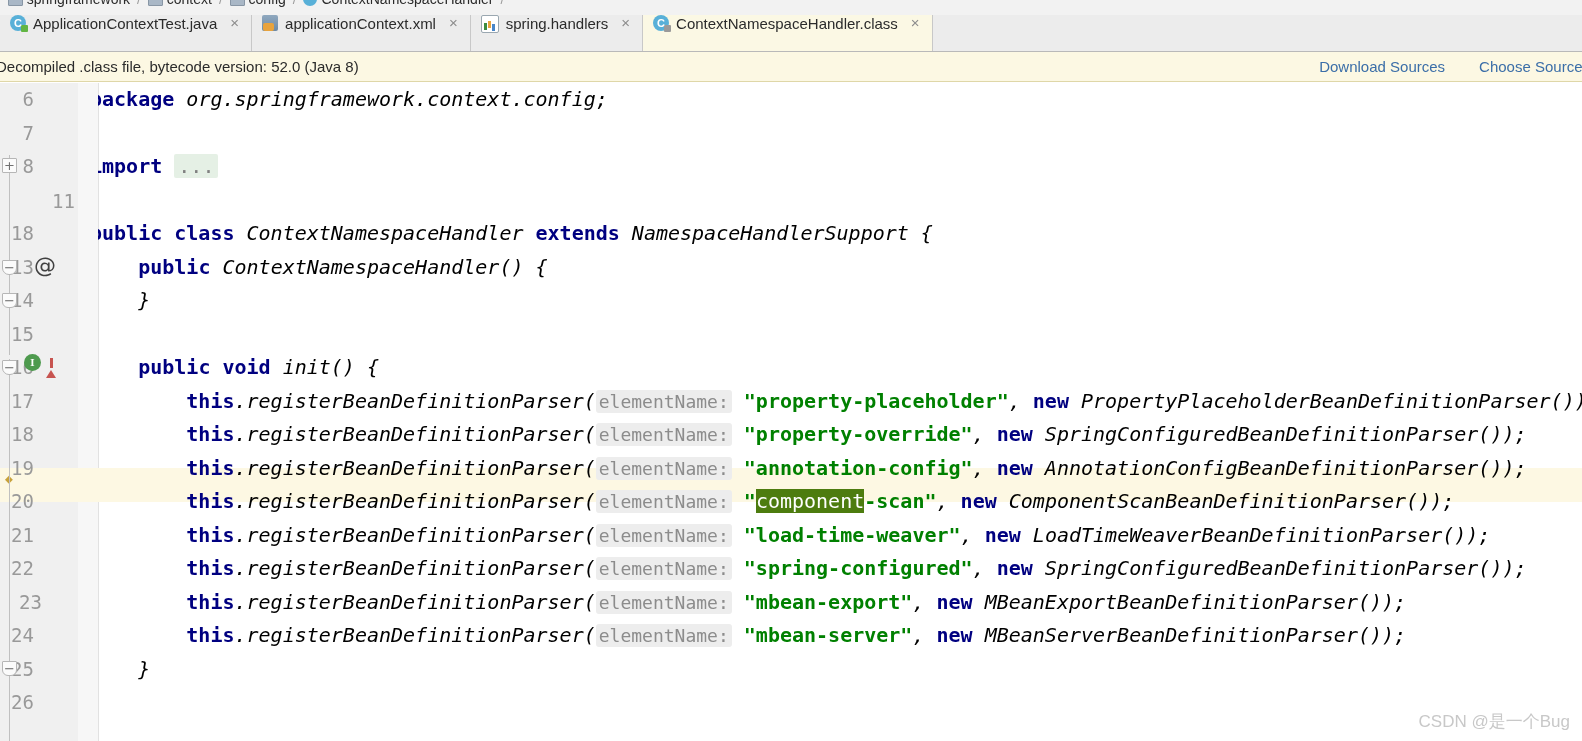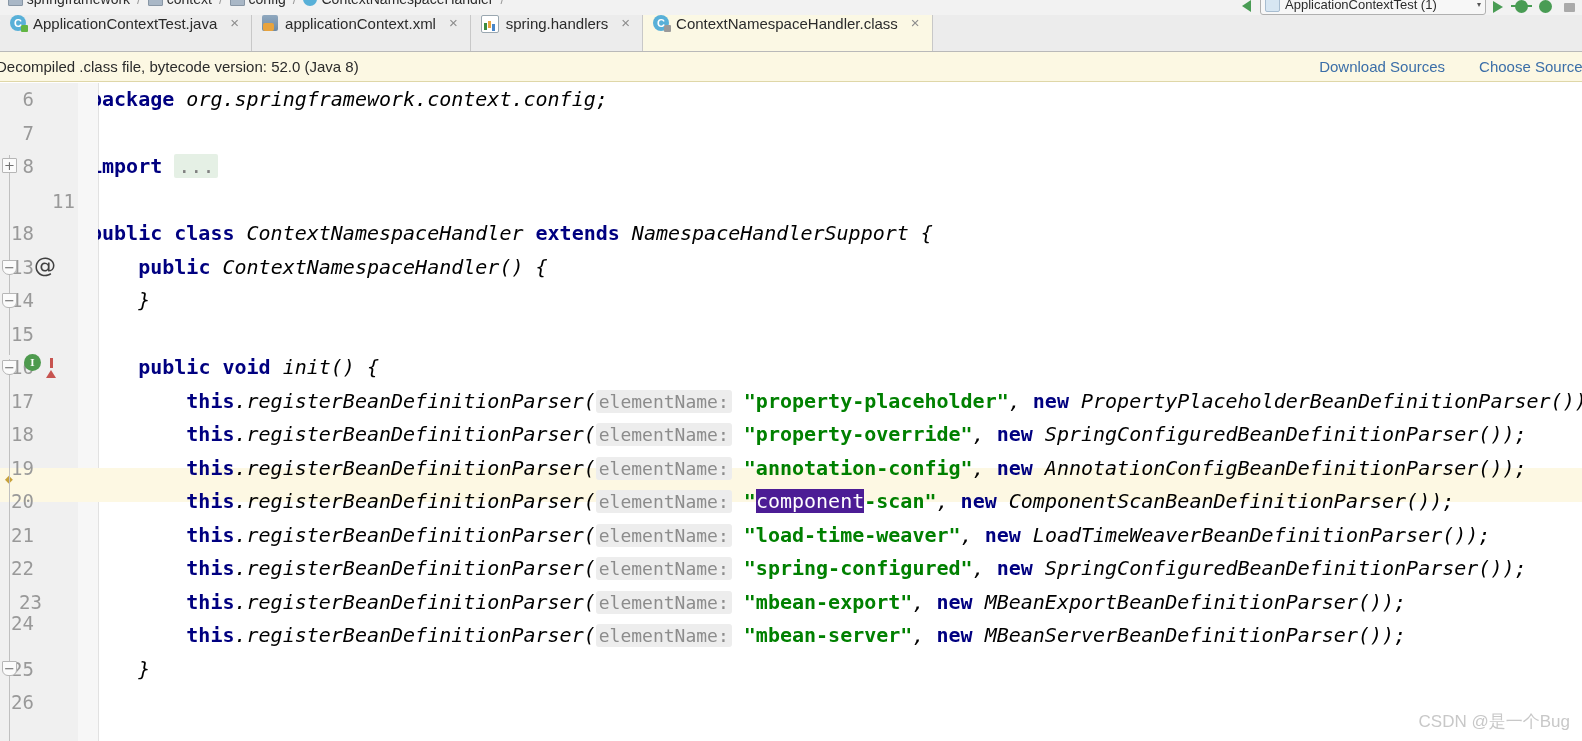--- a/index.html
+++ b/index.html
@@ -396,21 +396,21 @@
     left: -8px;
     font-size: 20px;
     line-height: 33.5px;
     white-space: pre;
     color: #000000;
     font-family: "DejaVu Sans Mono", "Liberation Mono", monospace;
   }
   .kw  { color: #000080; font-weight: bold; }
   .str { color: #008000; font-weight: bold; }
   .pln { color: #000000; font-style: italic; }
-  .sel { background: #4c1d95; color: #ffffff; }
+  .sel { background: #4d7c0f; color: #ffffff; }
   .hint {
     background: #ededed;
     color: #8c8c8c;
     border-radius: 3px;
     padding: 1px 3px;
     font-size: 18px;
   }
   .fold-ellipsis {
     background: #e5f0e5;
     color: #808080;
@@ -541,42 +541,20 @@
       </span>
       <span class="crumb-sep">/</span>
       <span class="crumb">
         <span class="ico-class"></span>
         <span>ContextNamespaceHandler</span>
       </span>
       <span class="crumb-sep">/</span>
     </div>
   </div>
 
-  <div class="toolbar-right">
-    <span class="tb-icon">
-        <i class="back-arrow"></i>
-      </span>
-    <span class="run-config">
-      <span class="rc-box"></span>
-      <span>ApplicationContextTest (1)</span>
-      <span class="rc-arrow">▾</span>
-    </span>
-    <span class="tb-icon">
-        <i class="tri-green"></i>
-      </span>
-    <span class="tb-icon">
-        <i class="bug-green"></i>
-      </span>
-    <span class="tb-icon">
-        <i class="cover-green"></i>
-      </span>
-    <span class="tb-icon">
-        <i class="stop-gray"></i>
-      </span>
-  </div>
 
   <div class="tabbar">
     <div class="tab">
       <span class="tab-ico java"></span>
       <span>ApplicationContextTest.java</span>
       <span class="tab-close">×</span>
     </div>
     <div class="tab">
       <span class="tab-ico xml"></span>
       <span>applicationContext.xml</span>
@@ -619,21 +597,21 @@
     <div class="lnum" style="top:201px;">14</div>
     <div class="lnum" style="top:234.5px;">15</div>
     <div class="lnum" style="top:268px;">16</div>
     <div class="lnum" style="top:301.5px;">17</div>
     <div class="lnum" style="top:335px;">18</div>
     <div class="lnum" style="top:368.5px;">19</div>
     <div class="lnum" style="top:402px;">20</div>
     <div class="lnum" style="top:435.5px;">21</div>
     <div class="lnum" style="top:469px;">22</div>
     <div class="lnum" style="top:502.5px;padding-left:19px;">23</div>
-    <div class="lnum" style="top:524px;">24</div>
+    <div class="lnum" style="top:536px;">24</div>
     <div class="lnum" style="top:569.5px;">25</div>
     <div class="lnum" style="top:603px;">26</div>
 
     <div class="marker at-sign" style="left:34px; top:170px;">@</div>
     <div class="marker impl-dot" style="left:24px; top:271px;">I</div>
     <div class="marker" style="left:46px; top:268px;"><i class="up-arrow"></i></div>
     <div class="caret-mark" style="left:5px; top:388px;">◆</div>
 
     <div class="fold-line" style="top:72px; height:200px;"></div>
     <div class="fold-line" style="top:276px; height:382px;"></div>

